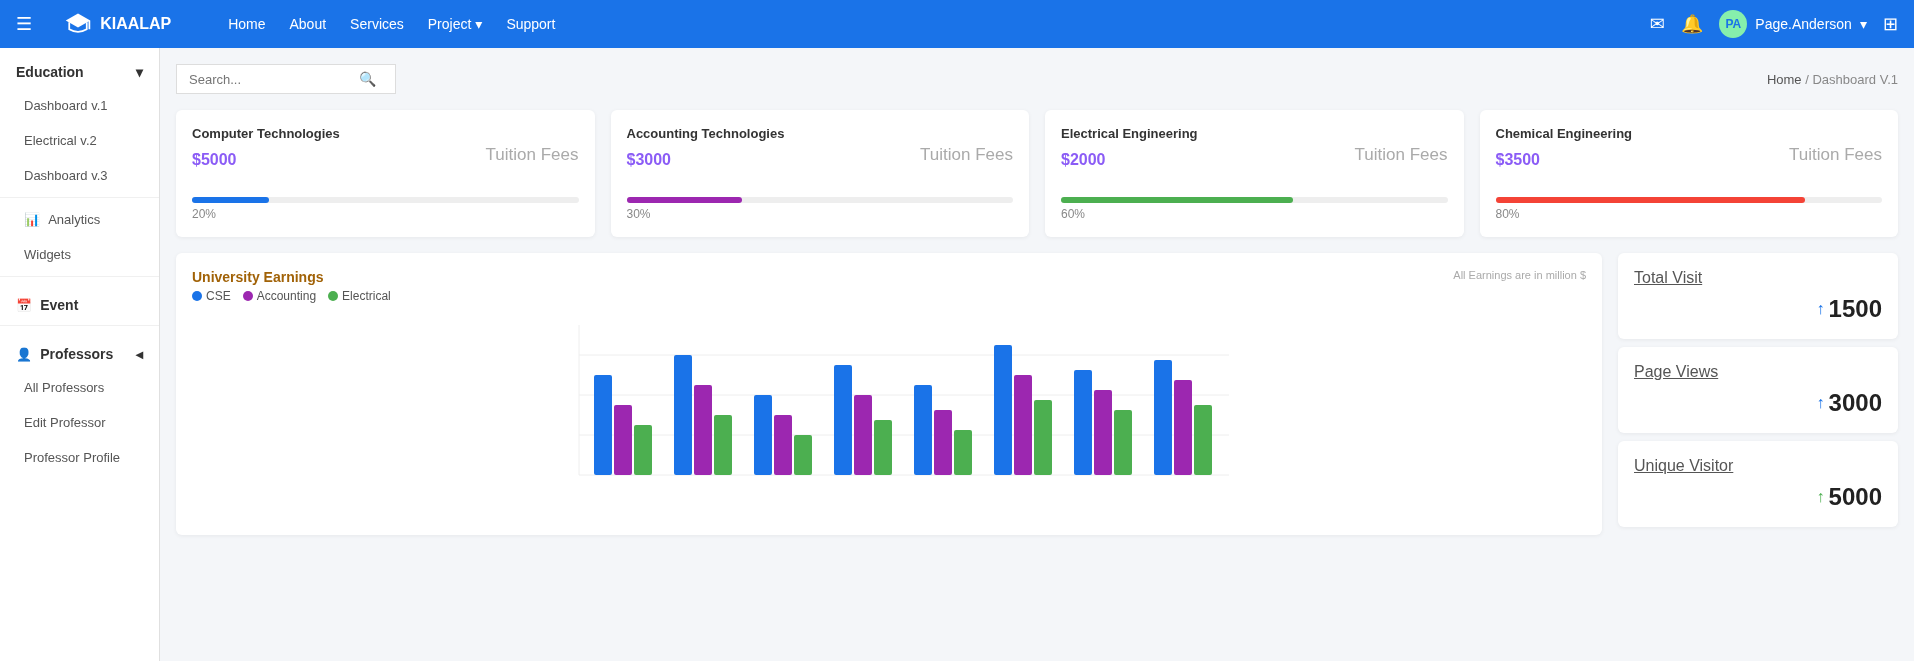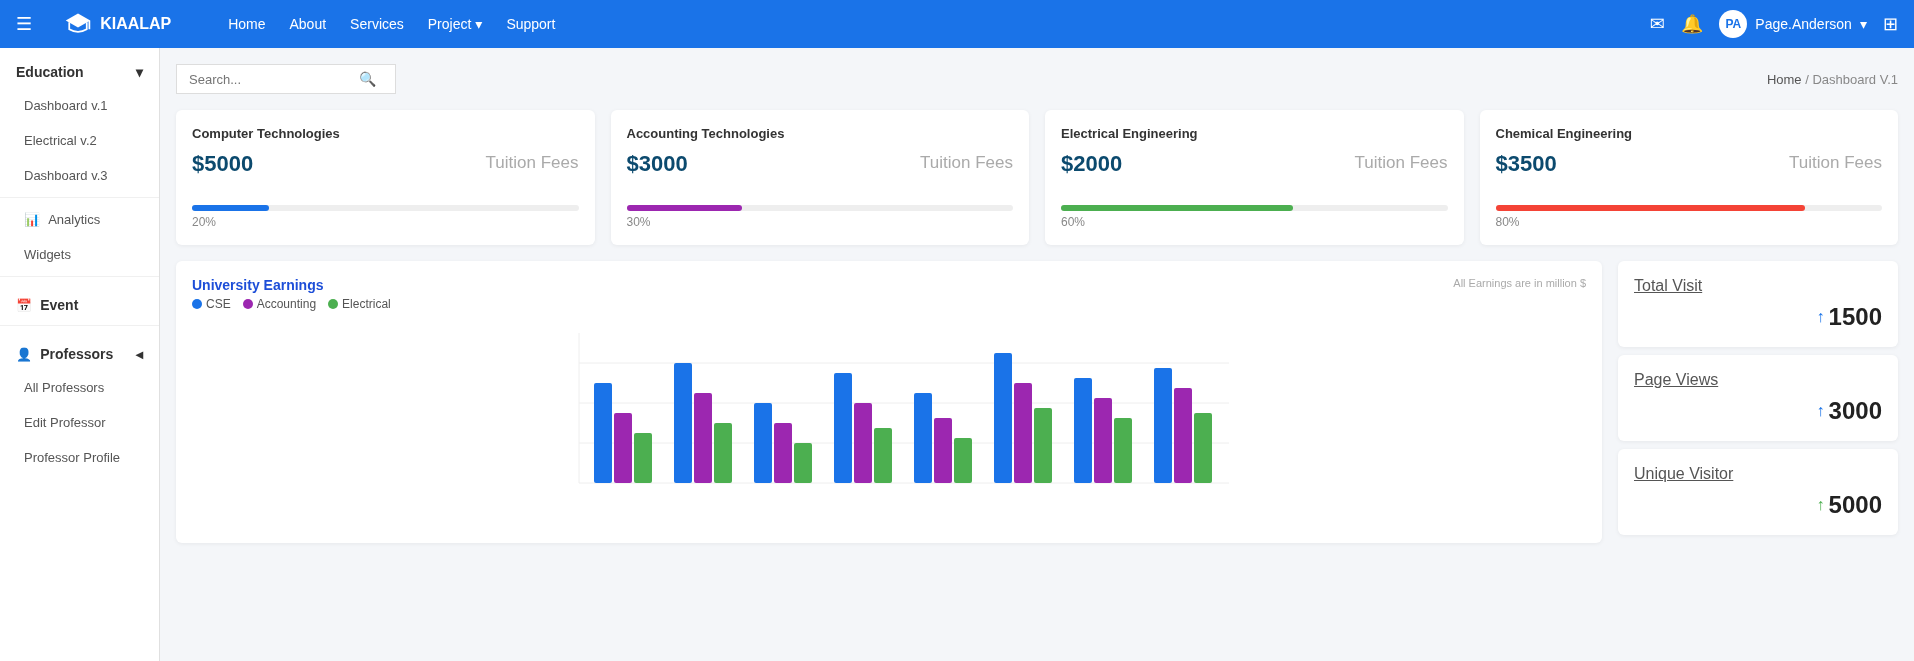--- a/index.html
+++ b/index.html
@@ -62,21 +62,21 @@
       align-items: center;
       gap: 8px;
       cursor: pointer;
       font-size: 14px;
       color: white;
     }
     .user-avatar {
       width: 28px;
       height: 28px;
       border-radius: 50%;
-      background: #ffffff;
+      background: #86efac;
       display: flex;
       align-items: center;
       justify-content: center;
       font-size: 12px;
       color: #1a73e8;
       font-weight: bold;
     }
 
     
     .main-layout {
@@ -159,21 +159,21 @@
       gap: 16px;
       margin-bottom: 16px;
     }
     .stat-card {
       background: white;
       border-radius: 6px;
       padding: 16px;
       box-shadow: 0 1px 4px rgba(0,0,0,0.06);
     }
     .stat-card-title { font-size: 13px; font-weight: 700; color: #333; margin-bottom: 10px; }
-    .stat-card-amount { font-size: 22px; font-weight: bold; color: #0c4a6e; margin-bottom: 4px; }
+    .stat-card-amount { font-size: 16px; font-weight: bold; color: #8b5cf6; margin-bottom: 4px; }
     .stat-card-label { font-size: 17px; color: #aaa; float: right; margin-top: -28px; }
     .stat-card-bar-wrap { height: 6px; background: #eee; border-radius: 3px; margin-top: 28px; }
     .stat-card-bar { height: 6px; border-radius: 3px; }
     .stat-card-pct { font-size: 12px; color: #888; margin-top: 4px; }
 
     
     .bottom-row {
       display: grid;
       grid-template-columns: 1fr 280px;
       gap: 16px;
@@ -184,21 +184,21 @@
       padding: 16px;
       box-shadow: 0 1px 4px rgba(0,0,0,0.06);
       min-height: 280px;
     }
     .chart-card-header {
       display: flex;
       justify-content: space-between;
       align-items: flex-start;
       margin-bottom: 12px;
     }
-    .chart-title { font-size: 14px; font-weight: 600; color: #1d4ed8; }
+    .chart-title { font-size: 14px; font-weight: 600; color: #a16207; }
     .chart-subtitle { font-size: 11px; color: #aaa; }
     .chart-legend {
       display: flex;
       gap: 12px;
       margin-top: 4px;
     }
     .legend-dot {
       width: 10px;
       height: 10px;
       border-radius: 50%;

